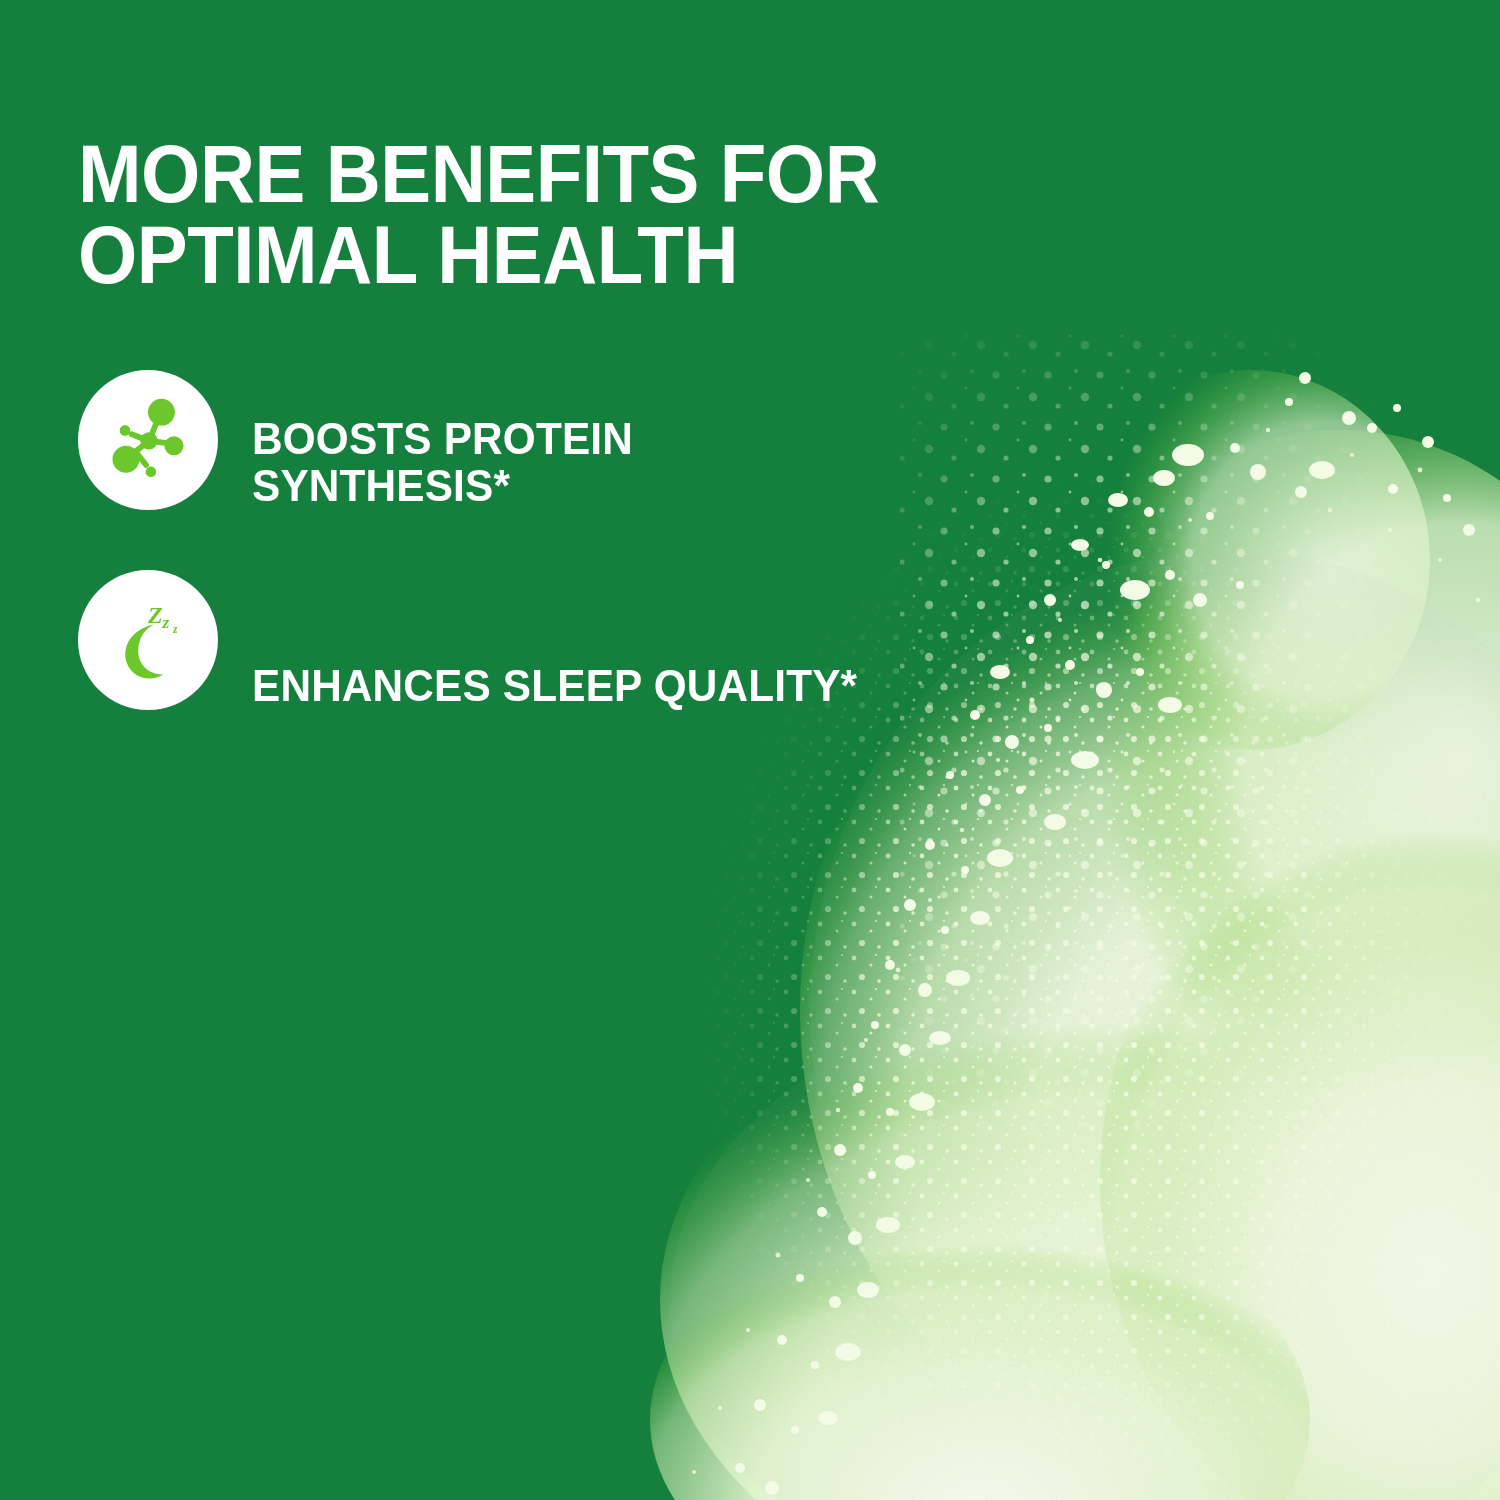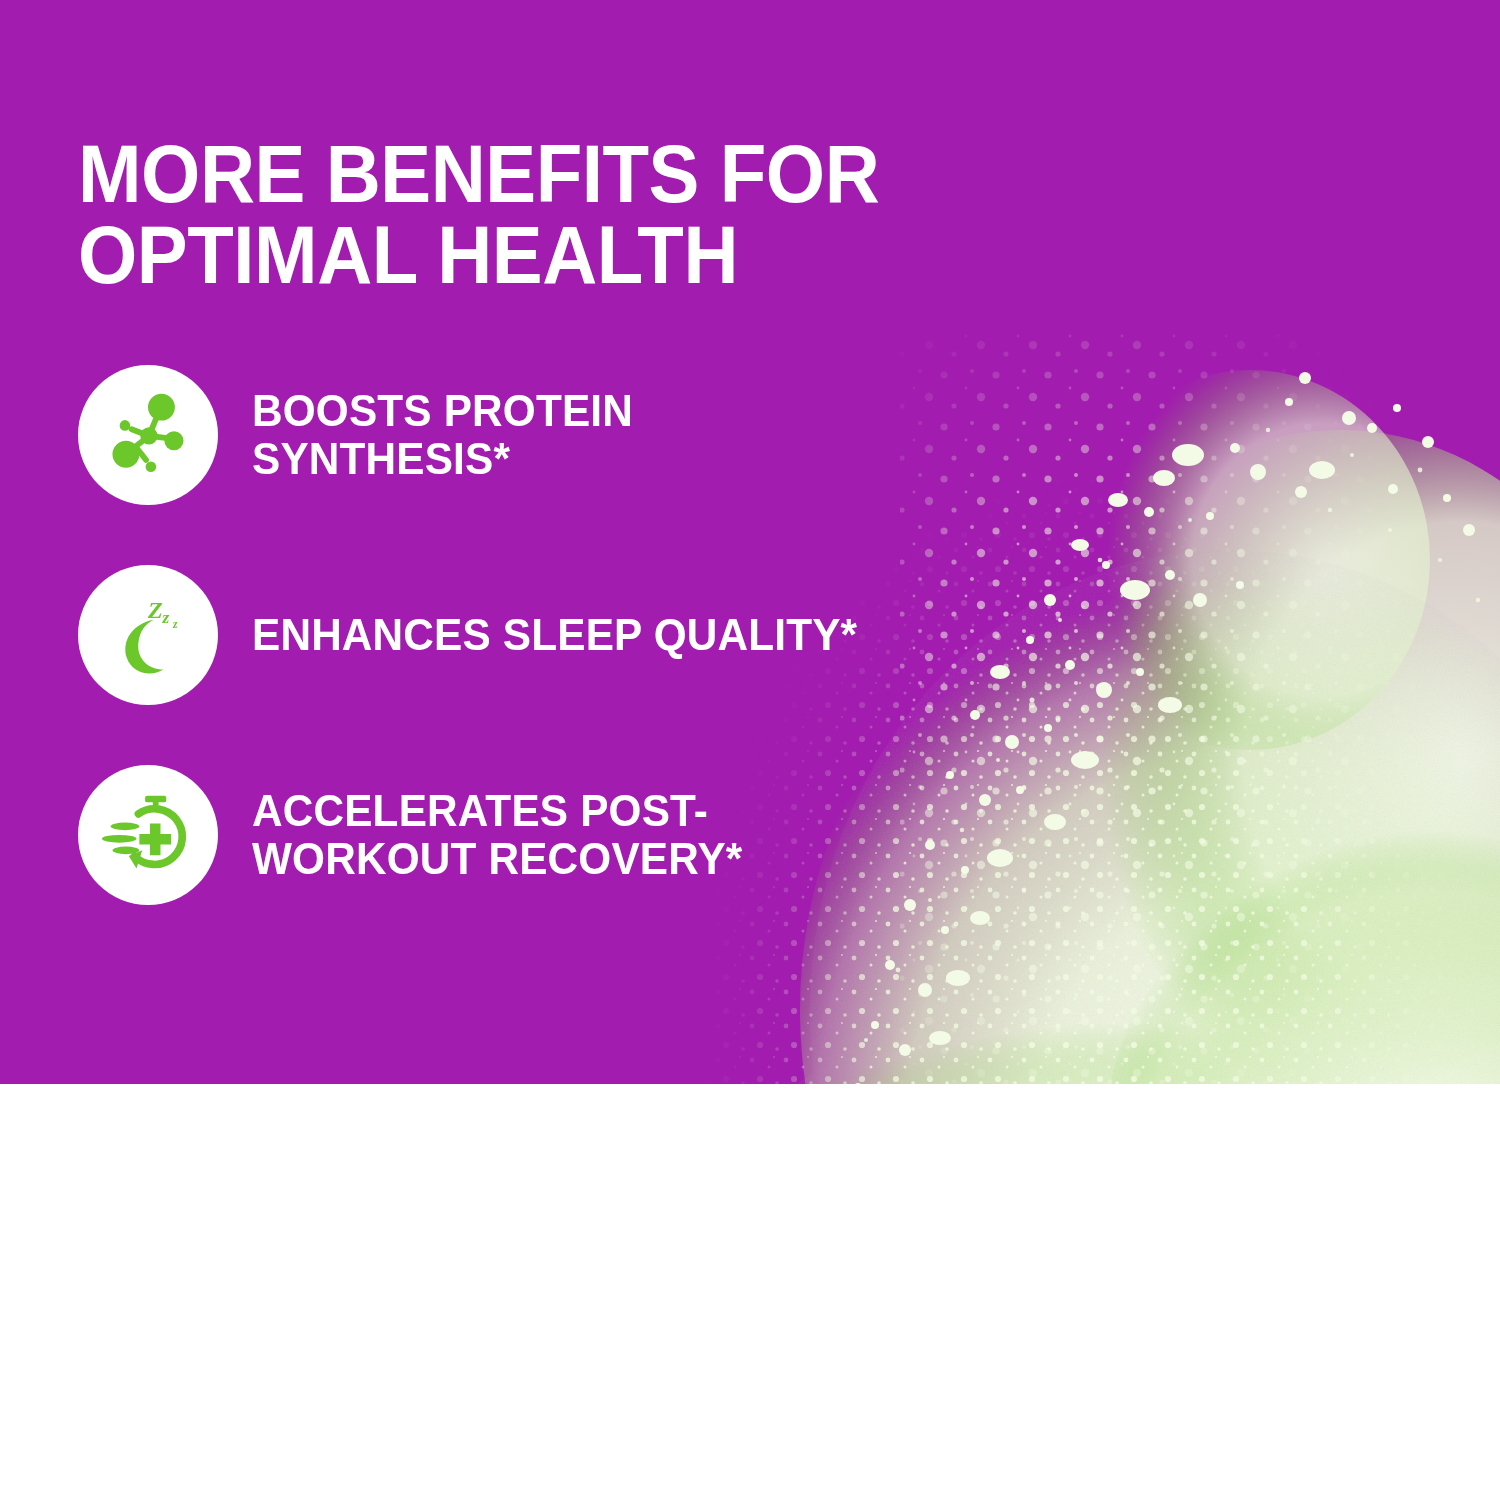--- a/index.html
+++ b/index.html
@@ -9,22 +9,22 @@
   body {
     width: 1500px;
     height: 1500px;
     overflow: hidden;
     font-family: "Liberation Sans", sans-serif;
   }
 
   #banner {
     position: relative;
     width: 1500px;
-    height: 1084px;
-    background: #a21caf;
+    height: 1500px;
+    background: #15803d;
     overflow: hidden;
   }
 
   
   #powder-layer {
     position: absolute;
     inset: 0;
     pointer-events: none;
   }
   #powder-svg {
@@ -53,21 +53,21 @@
 
   
   #benefits-list {
     position: absolute;
     left: 78px;
     top: 360px;
     width: 1000px;
   }
   .benefit-row {
     display: flex;
-    align-items: center;
+    align-items: flex-end;
     height: 150px;
     margin-bottom: 50px;
   }
   .benefit-row:last-child { margin-bottom: 0; }
 
   .benefit-icon {
     flex: 0 0 auto;
     width: 140px;
     height: 140px;
     border-radius: 50%;
@@ -316,36 +316,15 @@
             <text x="50" y="32" font-size="25">Z</text>
             <text x="65" y="38" font-size="18">z</text>
             <text x="76" y="43" font-size="12">z</text>
           </g>
         </svg>
       </div>
       <div class="benefit-label">ENHANCES SLEEP QUALITY*</div>
     </div>
 
 
-    <div class="benefit-row">
-      <div class="benefit-icon">
-        <svg width="96" height="96" viewBox="0 0 100 100" xmlns="http://www.w3.org/2000/svg">
-
-          <rect x="47" y="9" width="22" height="7" rx="2" fill="#6CC72B"></rect>
-          <rect x="55" y="14" width="6" height="9" fill="#6CC72B"></rect>
-
-          <path d="M40 28 A29 29 0 1 1 36 72" fill="none" stroke="#6CC72B" stroke-width="8" stroke-linecap="round"></path>
-
-          <path d="M44 66 L30 72 L38 85 Z" fill="#6CC72B"></path>
-
-          <path d="M52 38 H63 V49 H74 V60 H63 V71 H52 V60 H41 V49 H52 Z" fill="#6CC72B"></path>
-
-          <ellipse cx="26" cy="41" rx="15" ry="4" fill="#6CC72B"></ellipse>
-          <ellipse cx="20" cy="54" rx="18" ry="4" fill="#6CC72B"></ellipse>
-          <ellipse cx="27" cy="66" rx="14" ry="4" fill="#6CC72B"></ellipse>
-        </svg>
-      </div>
-      <div class="benefit-label">ACCELERATES POST-
-WORKOUT RECOVERY*</div>
-    </div>
 
   </div>
 </div>
 
 </body></html>

